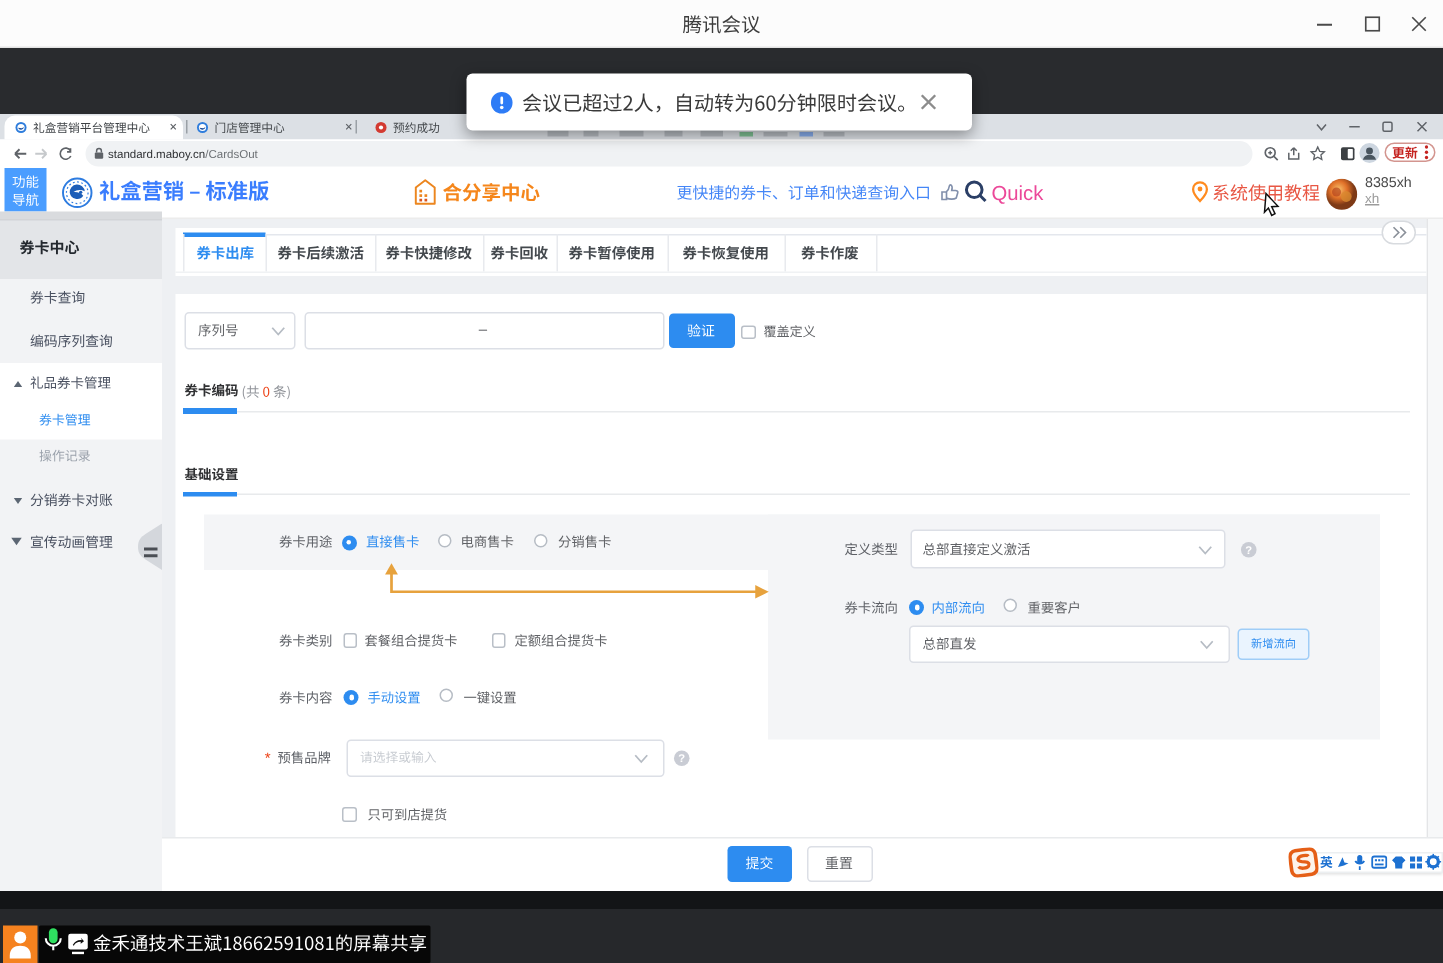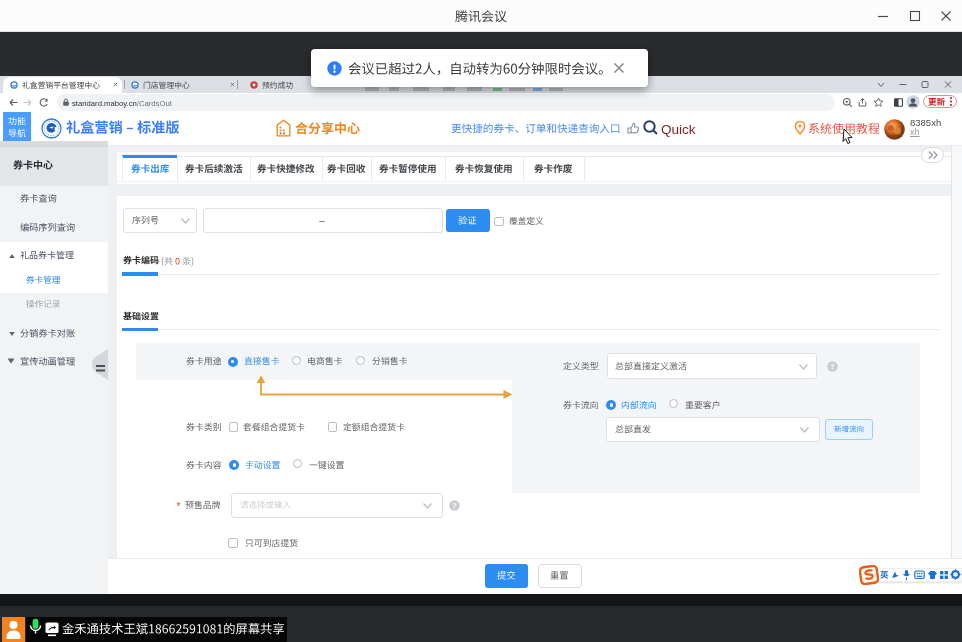--- a/index.html
+++ b/index.html
@@ -208,21 +208,21 @@
       <use href="#r53E3" x="15000"></use>
     </g>
   </svg>
 <svg style="position:absolute;left:625px;top:120px;" width="16" height="16" viewBox="0 0 16 16">
     <path d="M3 8 H6 V13 H3 Z M6 12 C8 13 11 13 12.5 12 L13.5 8.5 C13.8 7.5 13 7 12 7 H9.5 C9.8 5.8 10 4.2 9.2 3.5 C8.5 3 8 3.3 7.9 4 C7.7 5.5 7 7 6 7.8" stroke="#8290ac" stroke-width="1.1" fill="none"></path>
   </svg>
 <svg style="position:absolute;left:642px;top:119px;" width="17" height="17" viewBox="0 0 17 17">
     <circle cx="7.5" cy="7.5" r="5.2" stroke="#2b3f66" stroke-width="2" fill="none"></circle>
     <path d="M11.2 11.2 L15 15" stroke="#2b3f66" stroke-width="2"></path>
   </svg>
-<div style="position:absolute;top:128.5px;font:400 13.5px 'Liberation Sans',sans-serif;color:#7f1d1d;white-space:nowrap;left:661px;transform:translateY(-50%);">Quick</div>
+<div style="position:absolute;top:128.5px;font:400 13.5px 'Liberation Sans',sans-serif;color:#ec4899;white-space:nowrap;left:661px;transform:translateY(-50%);">Quick</div>
 <svg style="position:absolute;left:793px;top:120px;" width="14" height="16" viewBox="0 0 14 16">
     <path d="M7 1.5 A4.6 4.6 0 0 1 11.6 6.1 C11.6 9.2 7 14 7 14 C7 14 2.4 9.2 2.4 6.1 A4.6 4.6 0 0 1 7 1.5 Z" stroke="#ff8b1f" stroke-width="1.5" fill="none"></path>
     <circle cx="7" cy="6" r="1.6" fill="#ff8b1f"></circle>
   </svg>
 <svg style="position:absolute;left:808.0px;top:119.0px;overflow:visible" width="72.0" height="19.2">
     <g fill="#e85744" transform="translate(0,13.98) scale(0.012000,-0.012000)">
       <use href="#r7CFB" x="0"></use>
       <use href="#r7EDF" x="1000"></use>
       <use href="#r4F7F" x="2000"></use>
       <use href="#r7528" x="3000"></use>

